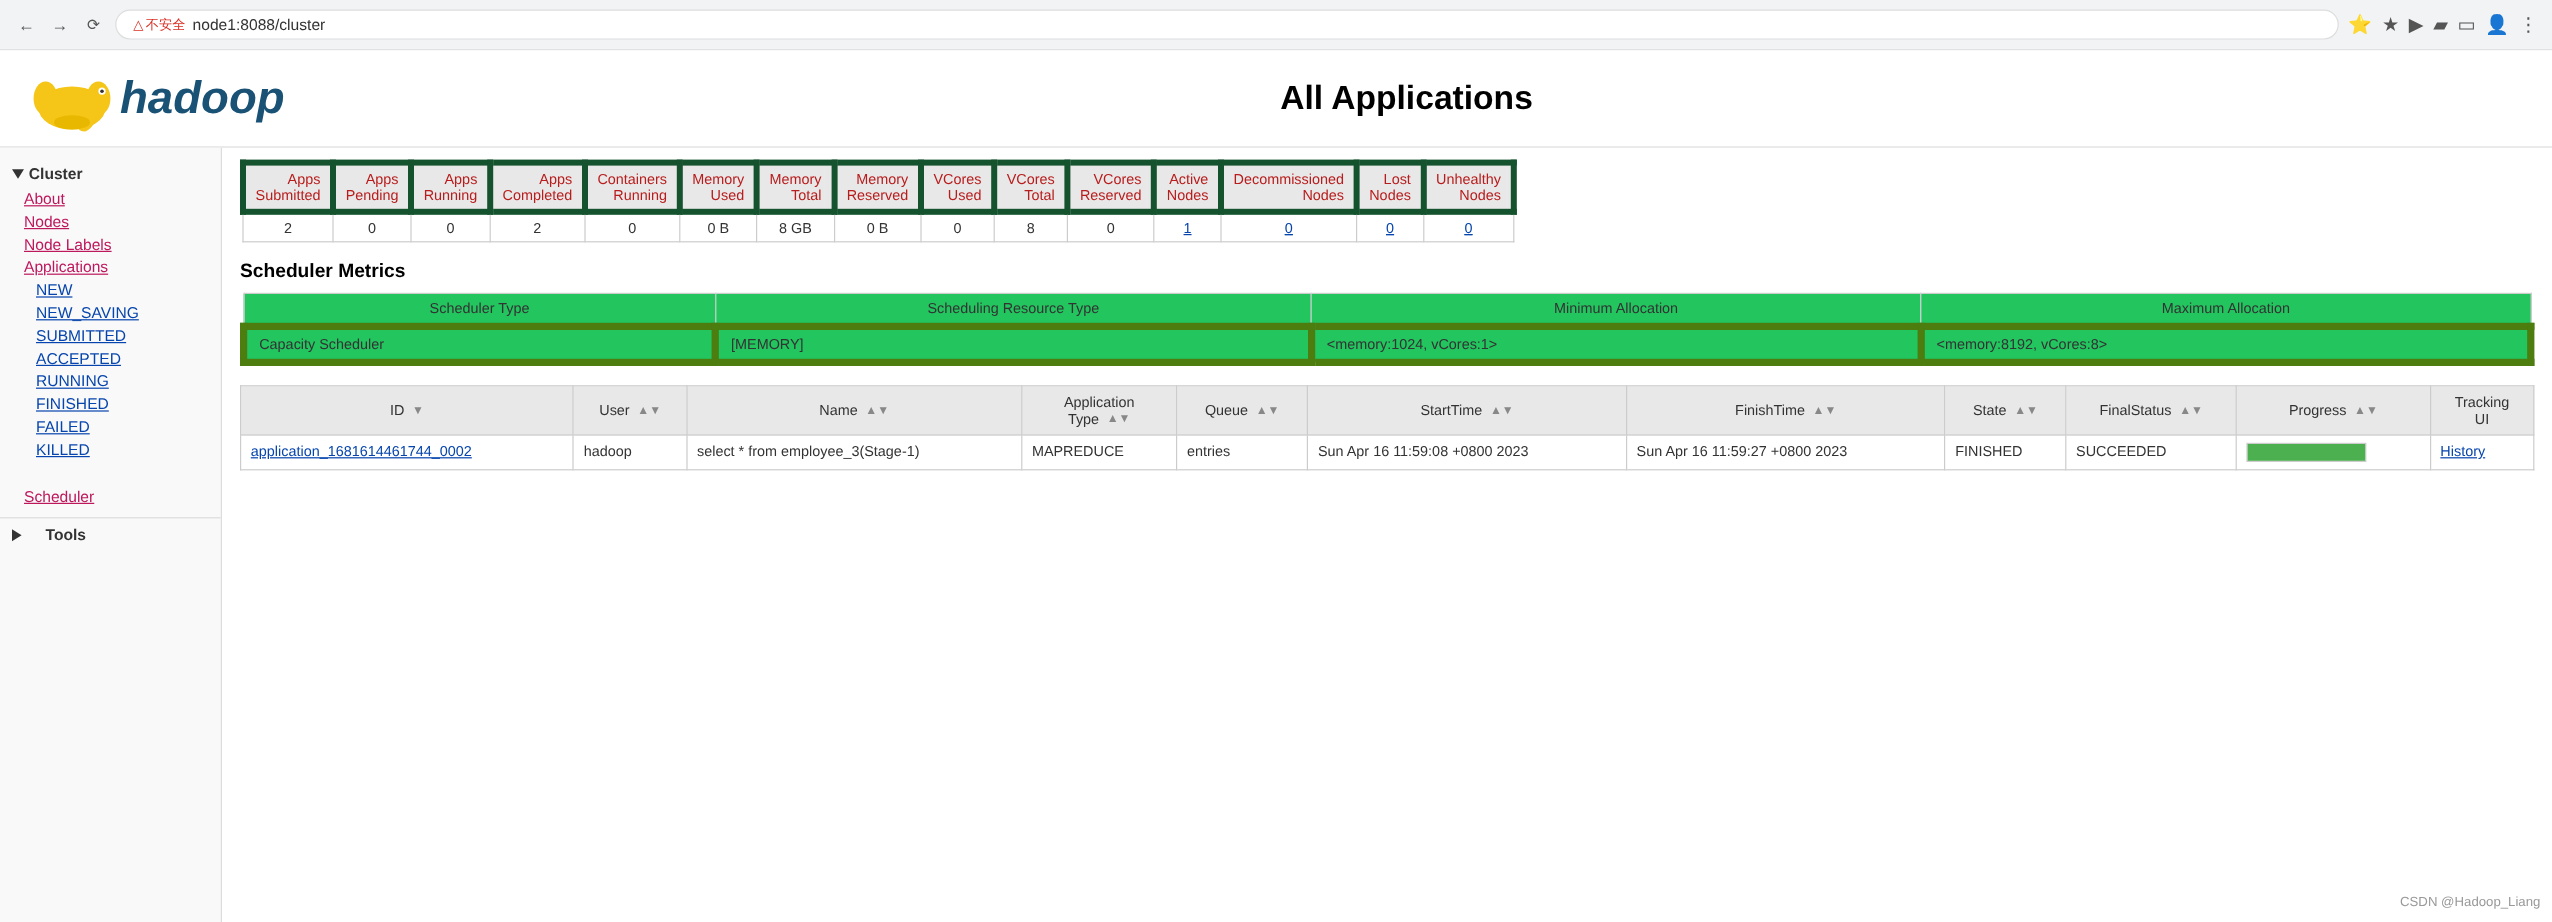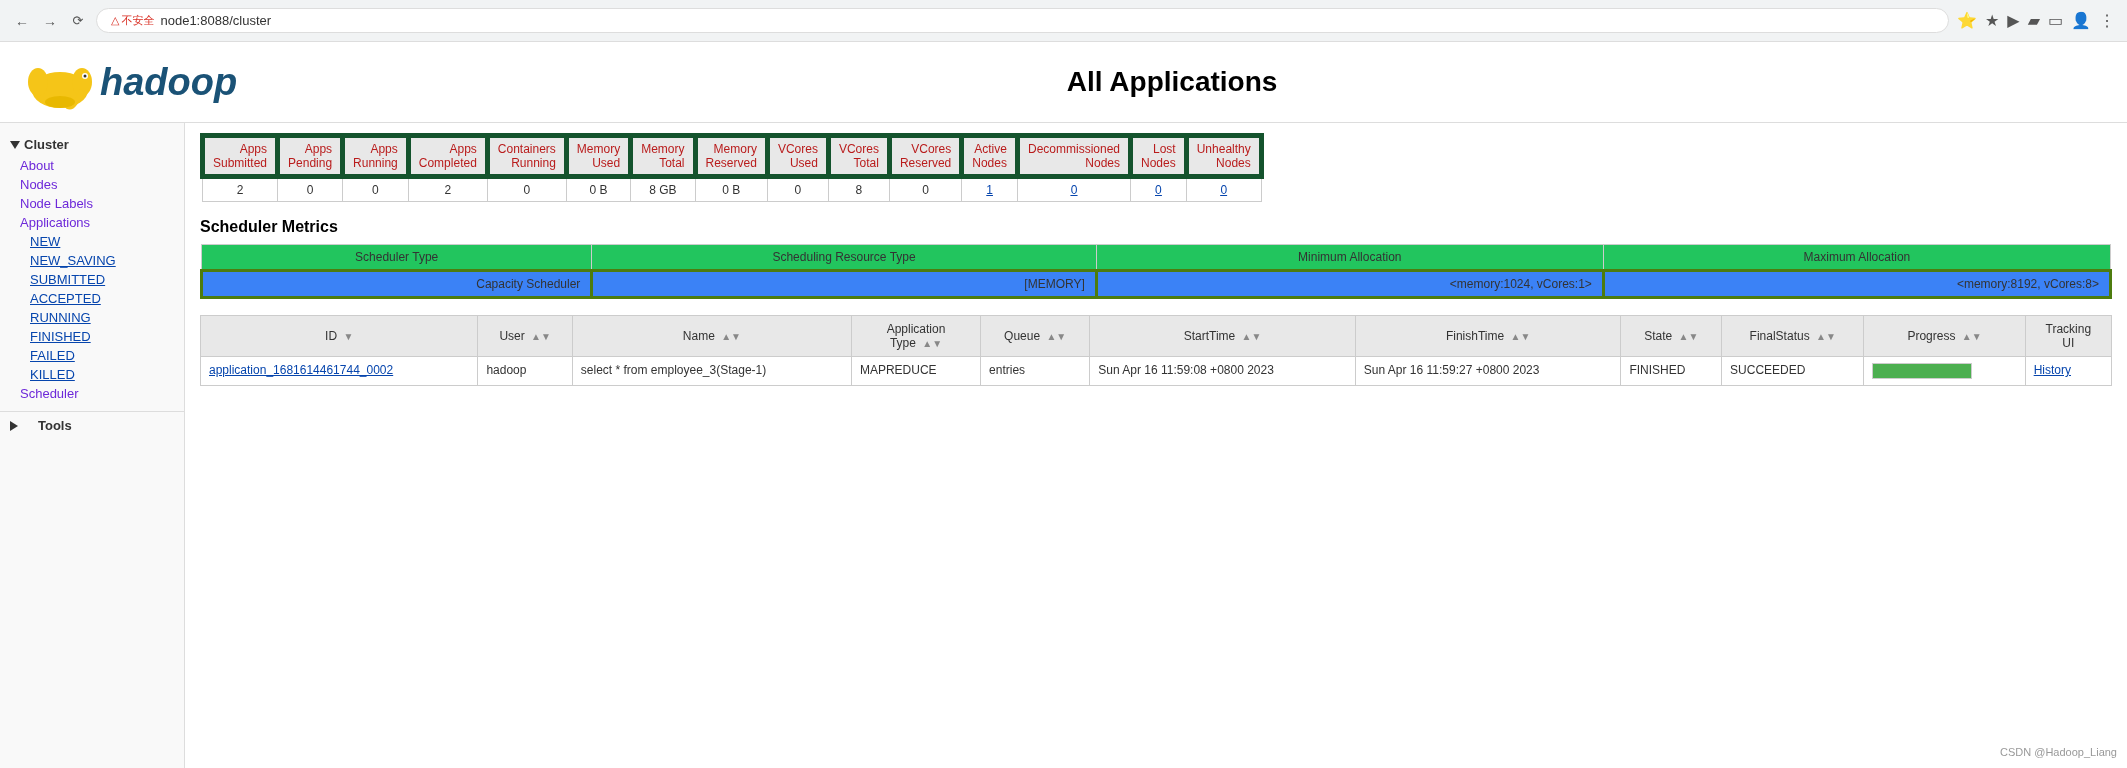--- a/index.html
+++ b/index.html
@@ -85,21 +85,22 @@
       font-size: 13px;
       display: flex;
       align-items: center;
       gap: 4px;
     }
     .sidebar-item {
       padding: 2px 20px;
       font-size: 13px;
     }
     .sidebar-item a {
-      color: #6d28d9;
+      color: #be185d;
+      text-decoration: underline;
       cursor: pointer;
     }
     .sidebar-sub-item {
       padding: 2px 30px;
       font-size: 13px;
     }
     .sidebar-sub-item a {
       color: #0645ad;
       text-decoration: underline;
       cursor: pointer;
@@ -178,24 +179,23 @@
       width: 100%;
     }
     .scheduler-table th {
       background: #22c55e;
       border: 1px solid #ccc;
       padding: 5px 10px;
       text-align: center;
       font-weight: normal;
     }
     .scheduler-table td {
-      border: 3px solid #4d7c0f;
+      border: 6px solid #4d7c0f;
       padding: 5px 10px;
-      background: #3b82f6;
-      text-align: right;
+      background: #22c55e;
     }
 
     
     .table-controls {
       display: flex;
       justify-content: space-between;
       align-items: center;
       margin-bottom: 8px;
     }
     .show-entries {
@@ -350,21 +350,21 @@
       </div>
       <div class="sidebar-sub-item">
         <a>FINISHED</a>
       </div>
       <div class="sidebar-sub-item">
         <a>FAILED</a>
       </div>
       <div class="sidebar-sub-item">
         <a>KILLED</a>
       </div>
-      <div class="sidebar-item" style="margin-top:0;">
+      <div class="sidebar-item" style="margin-top:20px;">
         <a>Scheduler</a>
       </div>
       <div class="sidebar-tools">
         <span class="triangle-right"></span>
         <span>Tools</span>
       </div>
 
     </div>
 
     <div class="content-area">

